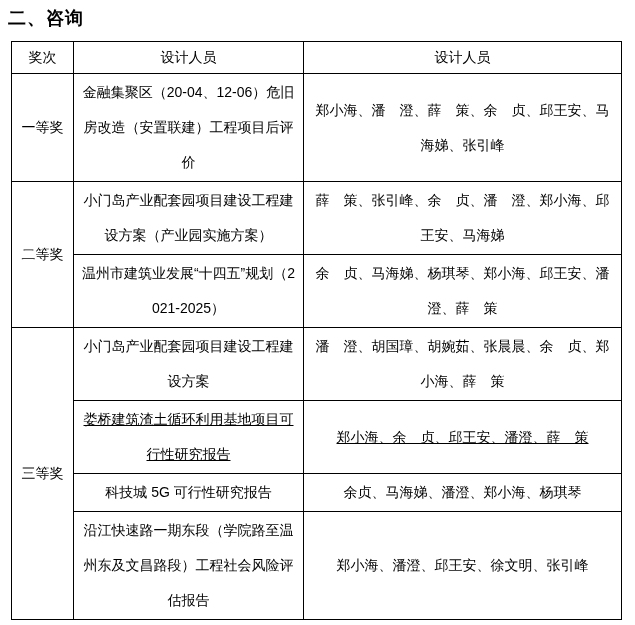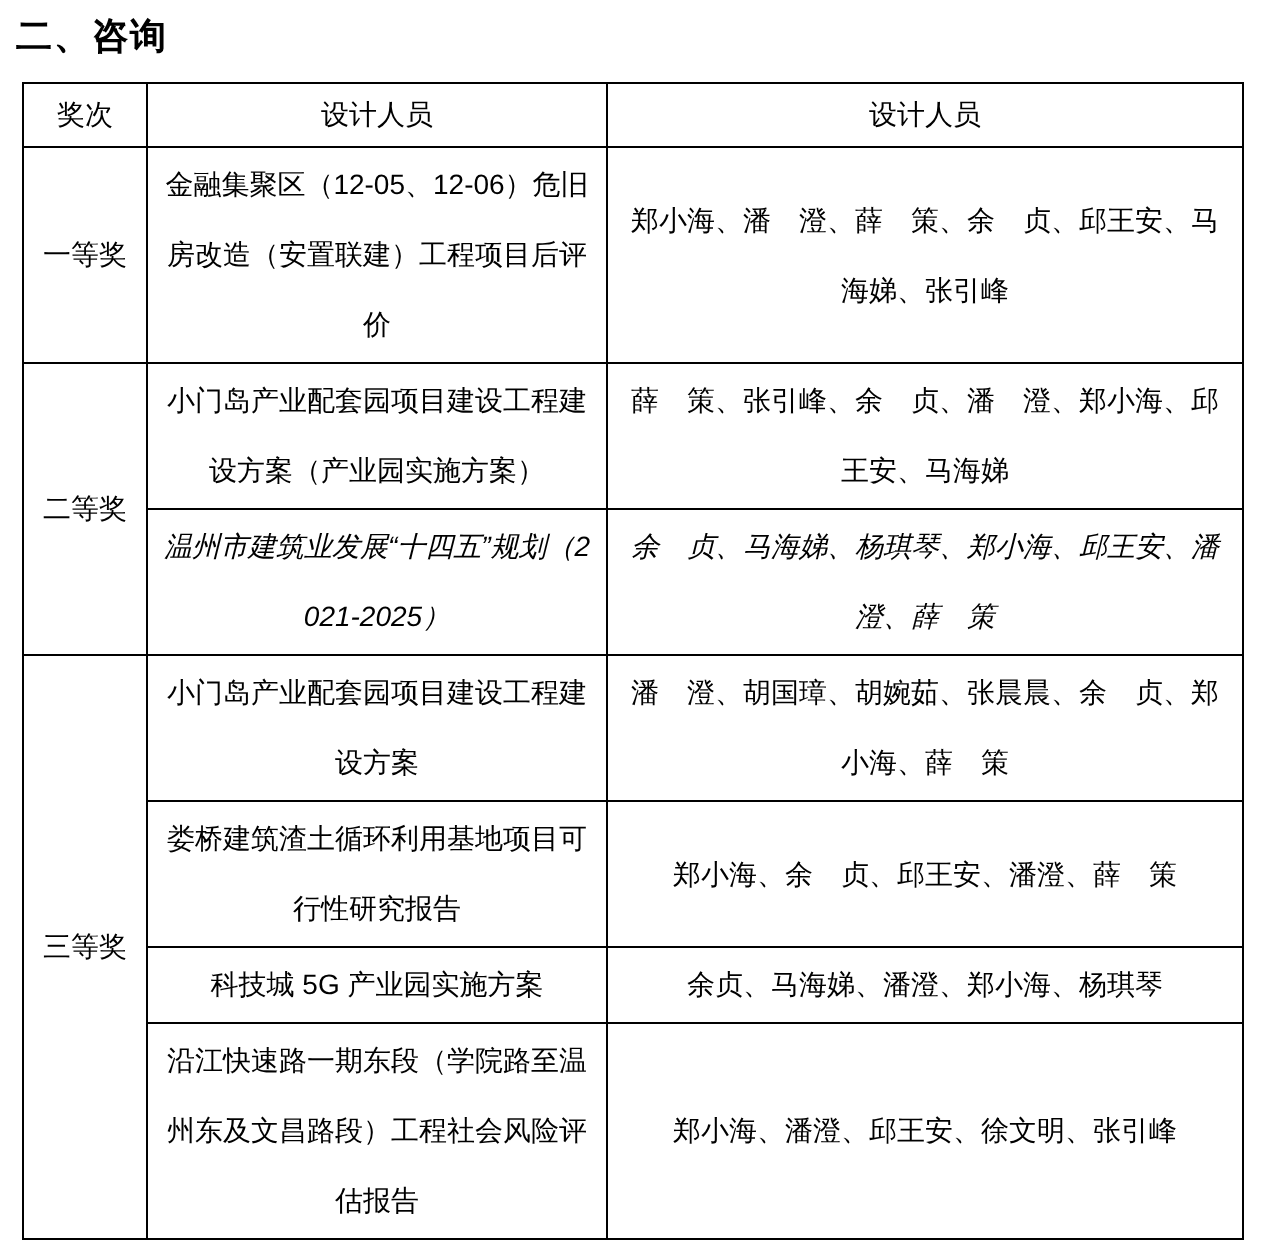--- a/index.html
+++ b/index.html
@@ -40,23 +40,23 @@
     box-sizing: border-box;
     word-break: break-all;
   }
   col.c-award    { width: 62px; }
   col.c-project  { width: 230px; }
   col.c-designer { width: 318px; }
   tr.rh-header { height: 32px; }
   tr.rh-header th { line-height: 1.4; text-align: center; }
   tr.rh-1 { height: 106px; }
   tr.rh-2 { height: 68px; }
-  tr.rh-3 { height: 66px; font-style: italic; }
+  tr.rh-3 { height: 66px; }
   tr.rh-4 { height: 71px; }
-  tr.rh-5 { height: 66px; }
+  tr.rh-5 { height: 66px; text-decoration: underline; }
   tr.rh-6 { height: 38px; }
   tr.rh-7 { height: 105px; }
 </style>
 </head>
 <body>
 
 <div class="page">
 
   <div class="doc-title">二、咨询</div>
 
@@ -69,21 +69,21 @@
 
     <tbody>
         <tr class="rh-header">
       <th>奖次</th>
       <th>设计人员</th>
       <th>设计人员</th>
     </tr>
 
     <tr class="rh-1">
       <td>一等奖</td>
-      <td>金融集聚区（12-05、12-06）危旧房改造（安置联建）工程项目后评价</td>
+      <td>金融集聚区（20-04、12-06）危旧房改造（安置联建）工程项目后评价</td>
       <td>郑小海、潘　澄、薛　策、余　贞、邱王安、马海娣、张引峰</td>
     </tr>
 
     <tr class="rh-2">
       <td rowspan="2">二等奖</td>
       <td>小门岛产业配套园项目建设工程建设方案（产业园实施方案）</td>
       <td>薛　策、张引峰、余　贞、潘　澄、郑小海、邱王安、马海娣</td>
     </tr>
 
     <tr class="rh-3">
@@ -96,21 +96,21 @@
       <td>小门岛产业配套园项目建设工程建设方案</td>
       <td>潘　澄、胡国璋、胡婉茹、张晨晨、余　贞、郑小海、薛　策</td>
     </tr>
 
     <tr class="rh-5">
       <td>娄桥建筑渣土循环利用基地项目可行性研究报告</td>
       <td>郑小海、余　贞、邱王安、潘澄、薛　策</td>
     </tr>
 
     <tr class="rh-6">
-      <td>科技城 5G 产业园实施方案</td>
+      <td>科技城 5G 可行性研究报告</td>
       <td>余贞、马海娣、潘澄、郑小海、杨琪琴</td>
     </tr>
 
     <tr class="rh-7">
       <td>沿江快速路一期东段（学院路至温州东及文昌路段）工程社会风险评估报告</td>
       <td>郑小海、潘澄、邱王安、徐文明、张引峰</td>
     </tr>
   </tbody>
     </table>
 

